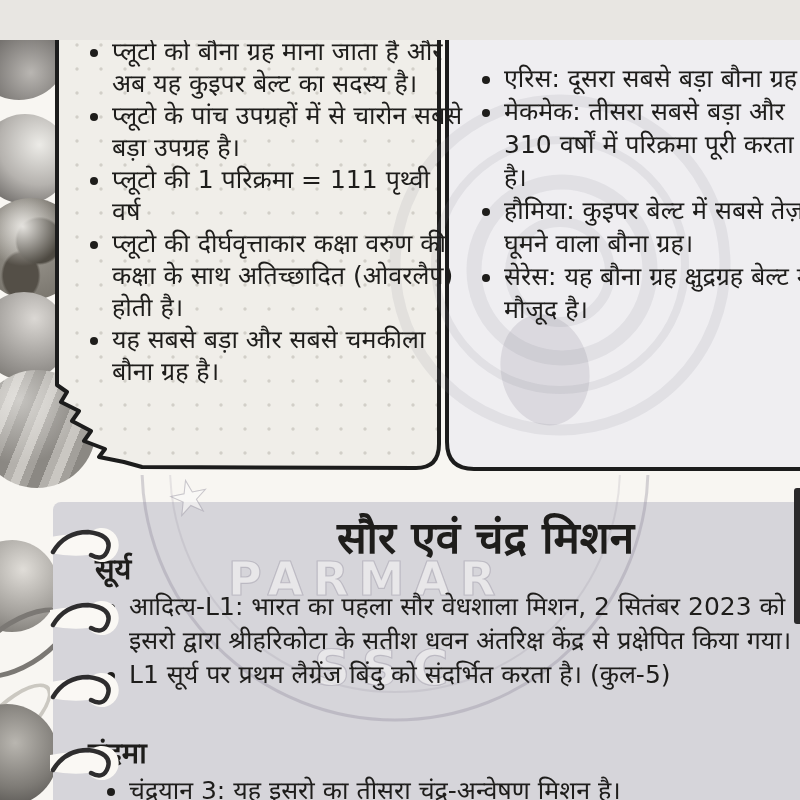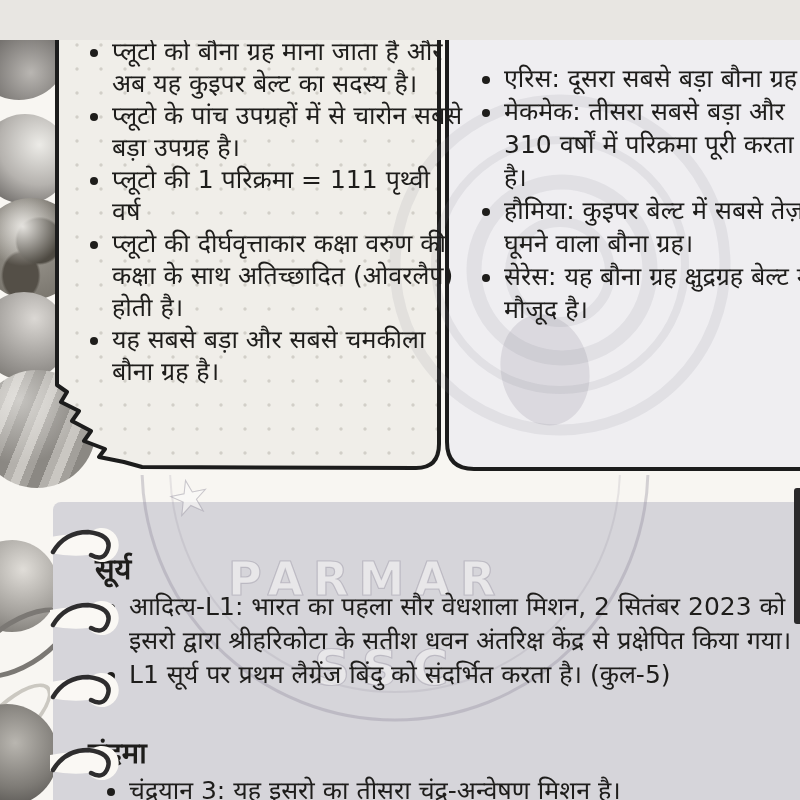--- a/index.html
+++ b/index.html
@@ -155,20 +155,21 @@
   <svg class="hole" style="left:50px;top:701px" width="80" height="44" viewBox="0 0 80 44">
     <path d="M0,14 Q20,10 38,12 A17,17 0 1,1 38,32 Q20,34 0,30 Z" fill="#faf8f4"></path>
     <path d="M3,29 Q15,9 38,9 Q62,12 58,26 Q54,39 41,32" fill="none" stroke="#2e2d2e" stroke-width="4.5" stroke-linecap="round"></path>
   </svg>
   <svg class="hole" style="left:50px;top:770px" width="80" height="44" viewBox="0 0 80 44">
     <path d="M0,14 Q20,10 38,12 A17,17 0 1,1 38,32 Q20,34 0,30 Z" fill="#faf8f4"></path>
     <path d="M3,29 Q15,9 38,9 Q62,12 58,26 Q54,39 41,32" fill="none" stroke="#2e2d2e" stroke-width="4.5" stroke-linecap="round"></path>
   </svg>
 
   <div class="abs panel-content" style="left:53px;top:462px;width:747px;height:338px;">
+    <h1 class="panel-title" style="margin:0">सौर एवं चंद्र मिशन</h1>
 
     <div class="section-label sun-label">सूर्य</div>
     <ul class="panel-list sun-list">
       <li>आदित्य-L1: भारत का पहला सौर वेधशाला मिशन, 2 सितंबर 2023 को इसरो द्वारा श्रीहरिकोटा के सतीश धवन अंतरिक्ष केंद्र से प्रक्षेपित किया गया।</li>
       <li>L1 सूर्य पर प्रथम लैग्रेंज बिंदु को संदर्भित करता है। (कुल-5)</li>
     </ul>
 
     <div class="section-label moon-label">चंद्रमा</div>
     <ul class="panel-list moon-list">
       <li>चंद्रयान 3: यह इसरो का तीसरा चंद्र-अन्वेषण मिशन है।</li>

